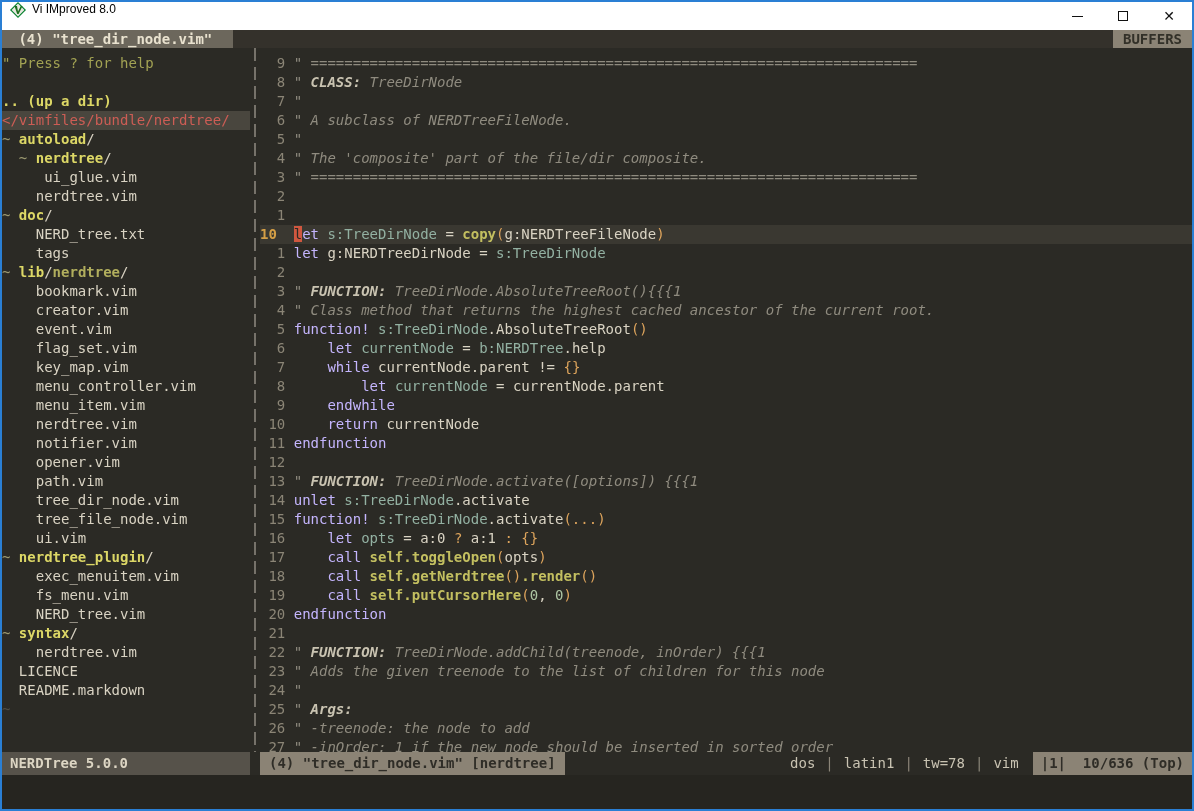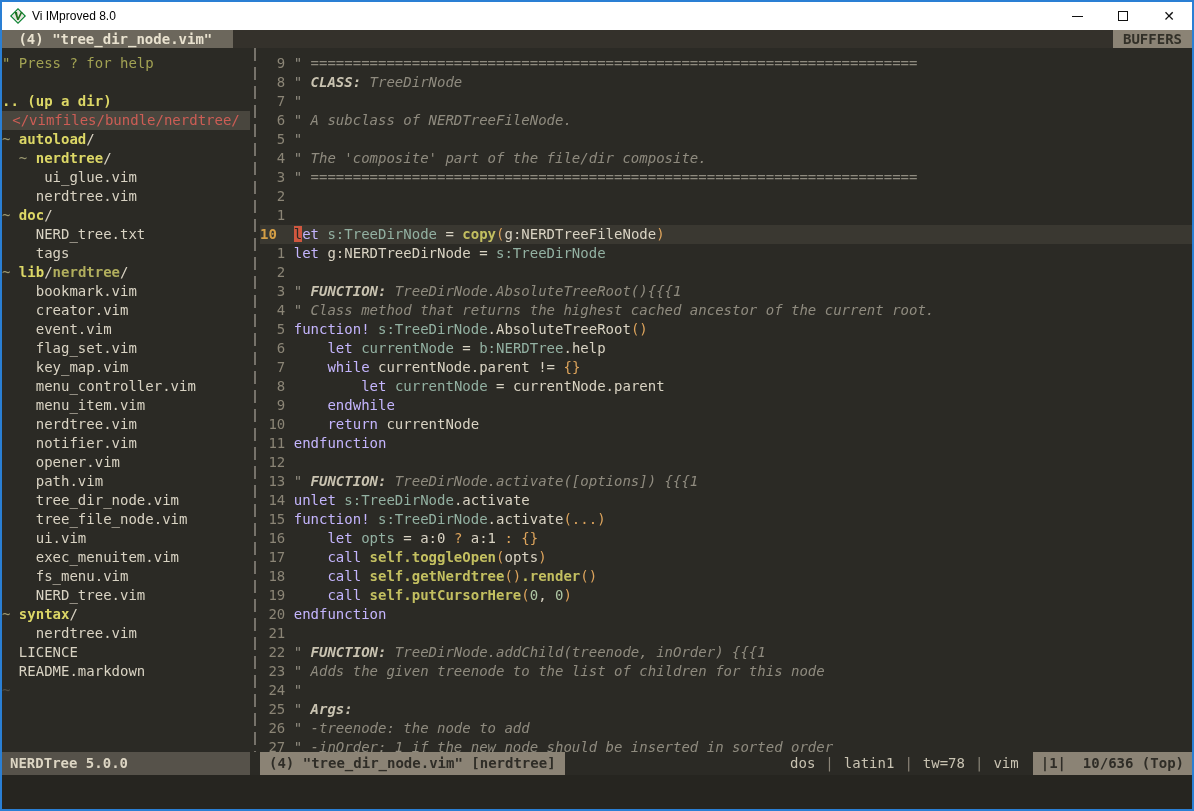--- a/index.html
+++ b/index.html
@@ -1,39 +1,39 @@
 <!DOCTYPE html>
 <html><head>
 <meta charset="utf-8">
 <style>
   * { margin:0; padding:0; box-sizing:border-box; }
   body { width:1194px; height:811px; overflow:hidden; background:#d0d0d0; }
   .window { width:1194px; height:811px; border:2px solid #2a7fd4; background:#2b2a25; display:flex; flex-direction:column; }
 
   
-  .titlebar { height:28px; background:#ffffff; display:flex; align-items:center; flex:none; font-family:"Liberation Sans", sans-serif; }
+  .titlebar { height:28px; background:#ffffff; display:flex; align-items:flex-start; flex:none; font-family:"Liberation Sans", sans-serif; }
   .titlebar .appicon { width:16px; height:16px; margin:0 6px 0 8px; flex:none; }
   .titlebar .title { font-size:12px; color:#000; }
   .titlebar .spacer { flex:1; }
   .ctrl { width:46px; height:28px; display:flex; align-items:center; justify-content:center; color:#111; font-size:13px; cursor:default; }
   .ctrl .mini { display:inline-block; width:11px; height:1px; background:#111; }
   .ctrl .maxi { display:inline-block; width:10px; height:10px; border:1px solid #111; }
   .ctrl .clos { font-size:14px; line-height:14px; font-family:"DejaVu Sans", sans-serif; }
 
   
   .tabline { height:18px; background:#34312b; display:flex; flex:none; font-family:"DejaVu Sans Mono", monospace; font-size:14px; line-height:18px; }
   .tab { background:#6c675c; color:#e9e2cf; font-weight:bold; padding:0 12px 0 8px; white-space:pre; }
   .tabfill { flex:1; }
   .bufferstab { background:#8b8375; color:#323028; font-weight:bold; padding:0 10px; }
 
   
   .content { flex:none; height:704px; display:flex; background:#2b2a25; font-family:"DejaVu Sans Mono", monospace; font-size:14px; overflow:hidden; }
   .tree { width:248px; flex:none; padding-top:6px; overflow:hidden; }
   .trow { height:19px; line-height:19px; white-space:pre; }
-  .trow.root { background:#49463e;text-align:center; }
+  .trow.root { background:#49463e; }
   .sepcol { width:10px; flex:none; position:relative; }
   .sepcol .dash { position:absolute; left:4px; top:0; bottom:0; width:2px;
     background:repeating-linear-gradient(to bottom, #76726a 0, #76726a 13px, transparent 13px, transparent 19px); }
   .editor { flex:1; padding-top:6px; overflow:hidden; }
   .row { height:19px; line-height:19px; white-space:pre; }
   .row.cur { background:#3a3831; }
   .ln { display:inline-block; width:3ch; text-align:right; margin-right:1ch; color:#8b8576; }
   .row.cur .ln { text-align:left; color:#d59f46; font-weight:bold; }
 
   
@@ -123,20 +123,21 @@
         <div class="trow"><span class="f">    key_map.vim</span></div>
         <div class="trow"><span class="f">    menu_controller.vim</span></div>
         <div class="trow"><span class="f">    menu_item.vim</span></div>
         <div class="trow"><span class="f">    nerdtree.vim</span></div>
         <div class="trow"><span class="f">    notifier.vim</span></div>
         <div class="trow"><span class="f">    opener.vim</span></div>
         <div class="trow"><span class="f">    path.vim</span></div>
         <div class="trow"><span class="f">    tree_dir_node.vim</span></div>
         <div class="trow"><span class="f">    tree_file_node.vim</span></div>
         <div class="trow"><span class="f">    ui.vim</span></div>
+        <div class="trow"><span class="a">~ </span><span class="dir">nerdtree_plugin</span><span class="s">/</span></div>
         <div class="trow"><span class="f">    exec_menuitem.vim</span></div>
         <div class="trow"><span class="f">    fs_menu.vim</span></div>
         <div class="trow"><span class="f">    NERD_tree.vim</span></div>
         <div class="trow"><span class="a">~ </span><span class="dir">syntax</span><span class="s">/</span></div>
         <div class="trow"><span class="f">    nerdtree.vim</span></div>
         <div class="trow"><span class="f">  LICENCE</span></div>
         <div class="trow"><span class="f">  README.markdown</span></div>
         <div class="trow"><span class="nt">~</span></div>
       </div>
     <div class="sepcol">

